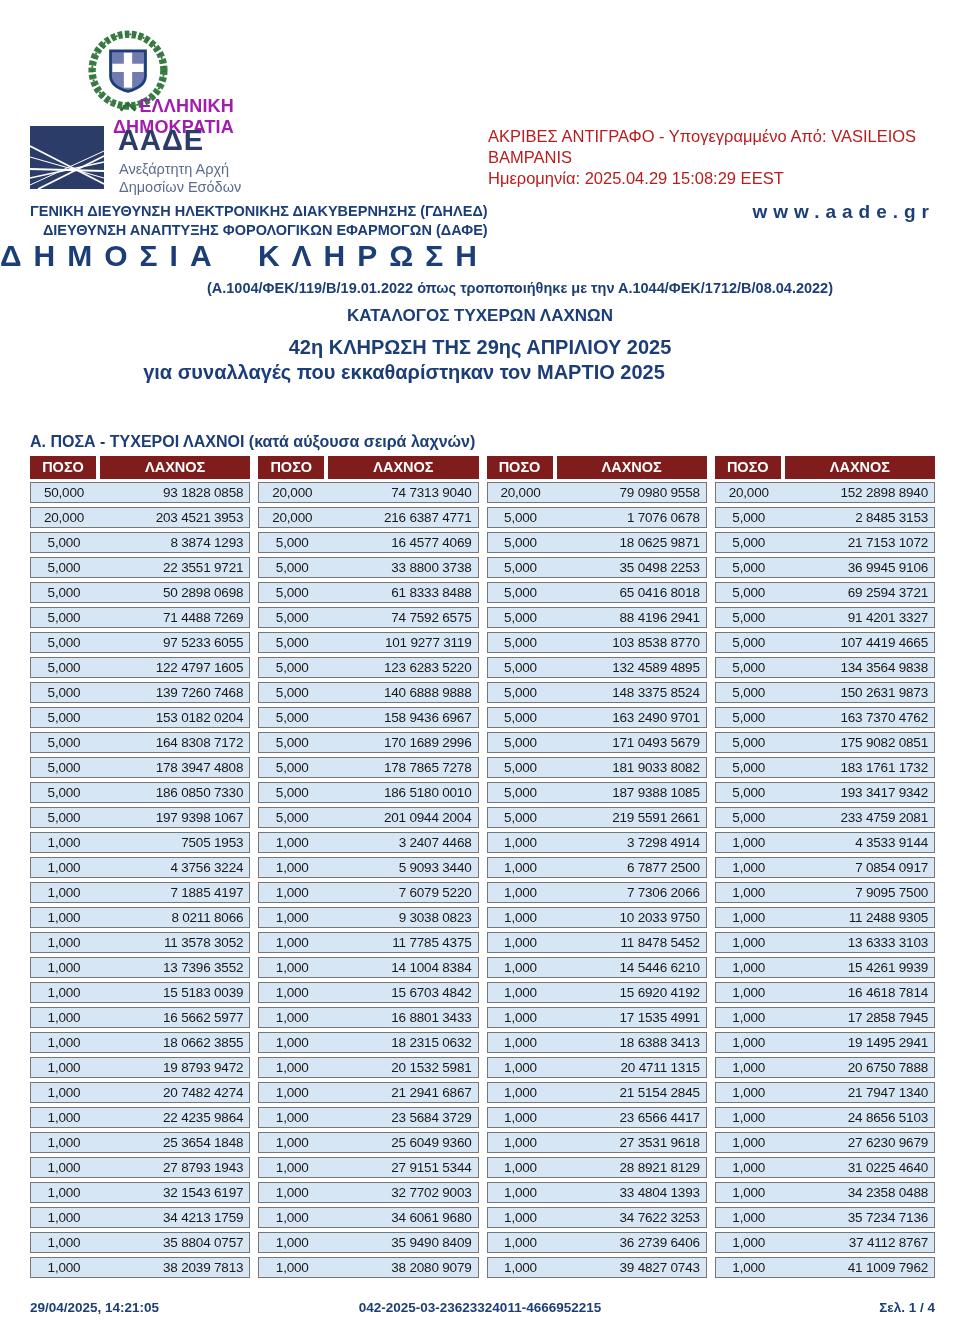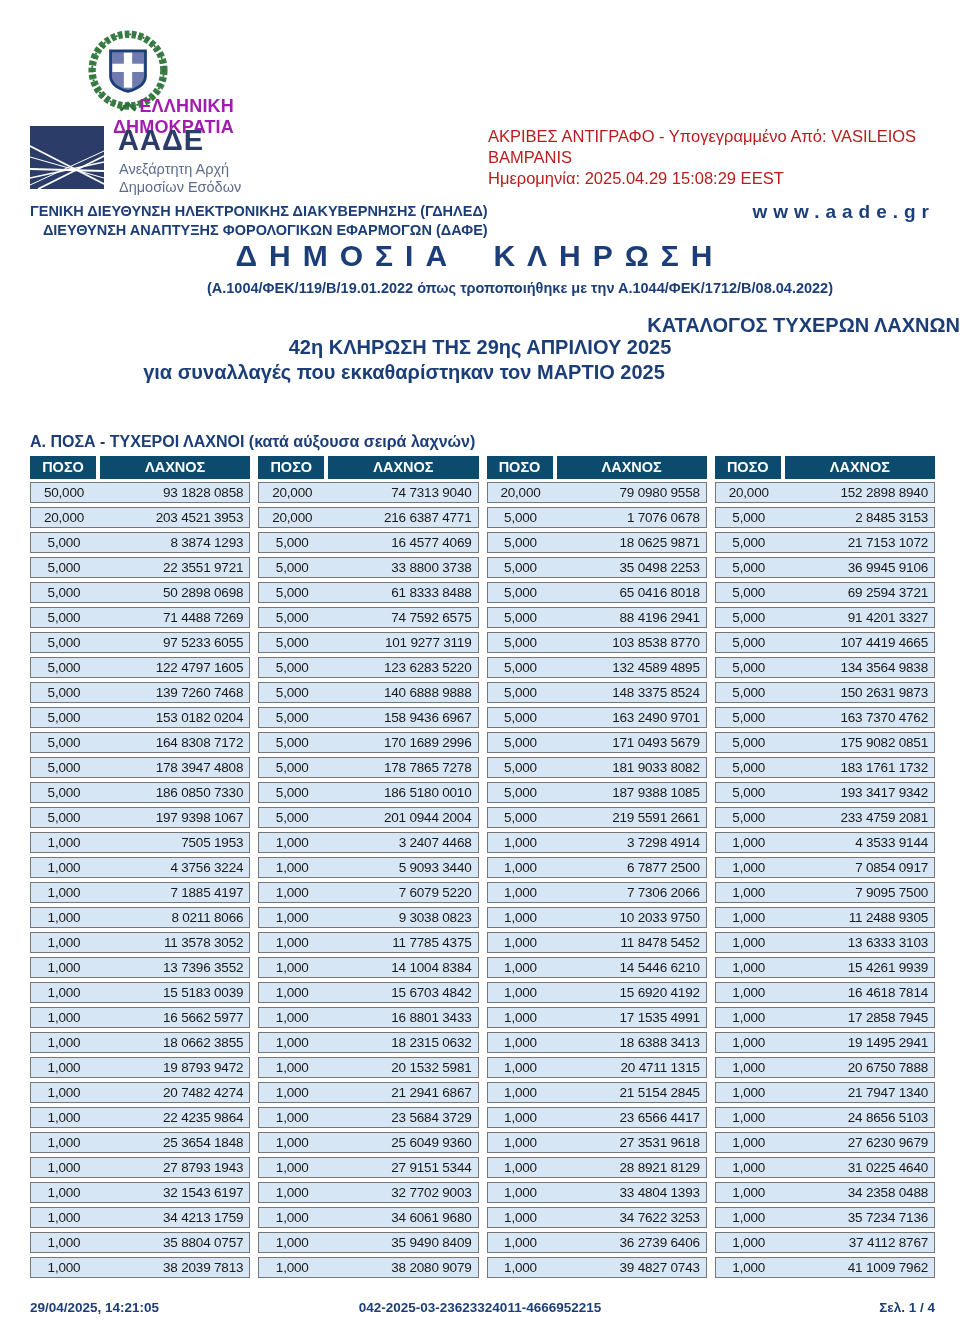--- a/index.html
+++ b/index.html
@@ -34,50 +34,50 @@
   
   .directorate {
     left:30px; top:202px; font-size:14.5px; font-weight:bold; color:#1c3e78; line-height:19px;text-align:right;
   }
   .website {
     right:25px; top:201px; font-size:19px; font-weight:bold; color:#1c3e78; letter-spacing:6px;
   }
 
   
   .main-title {
-    left:0; top:239px; width:960px; text-align:center;
+    left:0; top:239px; width:960px; 
     font-size:30px; font-weight:bold; color:#1c3e78; letter-spacing:12px; word-spacing:14px;
   }
   .legal-ref {
     left:0; top:280px; width:960px; text-align:center;
     font-size:14.5px; font-weight:bold; color:#1c3e78;padding-left:40px;
   }
   .catalog-title {
-    left:0; top:306px; width:960px; text-align:right;
-    font-size:20px; font-weight:bold; color:#1c3e78;margin-top:8px;
+    left:0; top:306px; width:960px; text-align:center;
+    font-size:17px; font-weight:bold; color:#1c3e78;
   }
   .draw-title {
     left:0; top:336px; width:960px; text-align:center;
     font-size:20px; font-weight:bold; color:#1c3e78;
   }
   .draw-subtitle {
     left:0; top:361px; width:808px; text-align:center;
     font-size:20px; font-weight:bold; color:#1c3e78;
   }
   .section-title {
     left:30px; top:433px; font-size:16px; font-weight:bold; color:#1c3e78;
   }
 
   
   .table-wrap {
     left:30px; top:456px; width:905px; display:flex; gap:8px;
   }
   .tgroup { flex:1; display:flex; flex-direction:column; min-width:0; }
   .tgroup-header {
-    height:23px; background:#0c4a6e; display:flex; align-items:center; margin-bottom:3px;
+    height:23px; background:#7f1d1d; display:flex; align-items:center; margin-bottom:3px;
   }
   .th-amount {
     width:66px; text-align:center; color:#fff; font-weight:bold; font-size:14.5px;
     border-right:4px solid #ffffff; height:23px; line-height:23px; flex:none;
   }
   .th-number {
     flex:1; text-align:center; color:#fff; font-weight:bold; font-size:14.5px; line-height:23px;
   }
   .tcell {
     height:19px; background:#d7e6f4; border:1px solid #767676;

